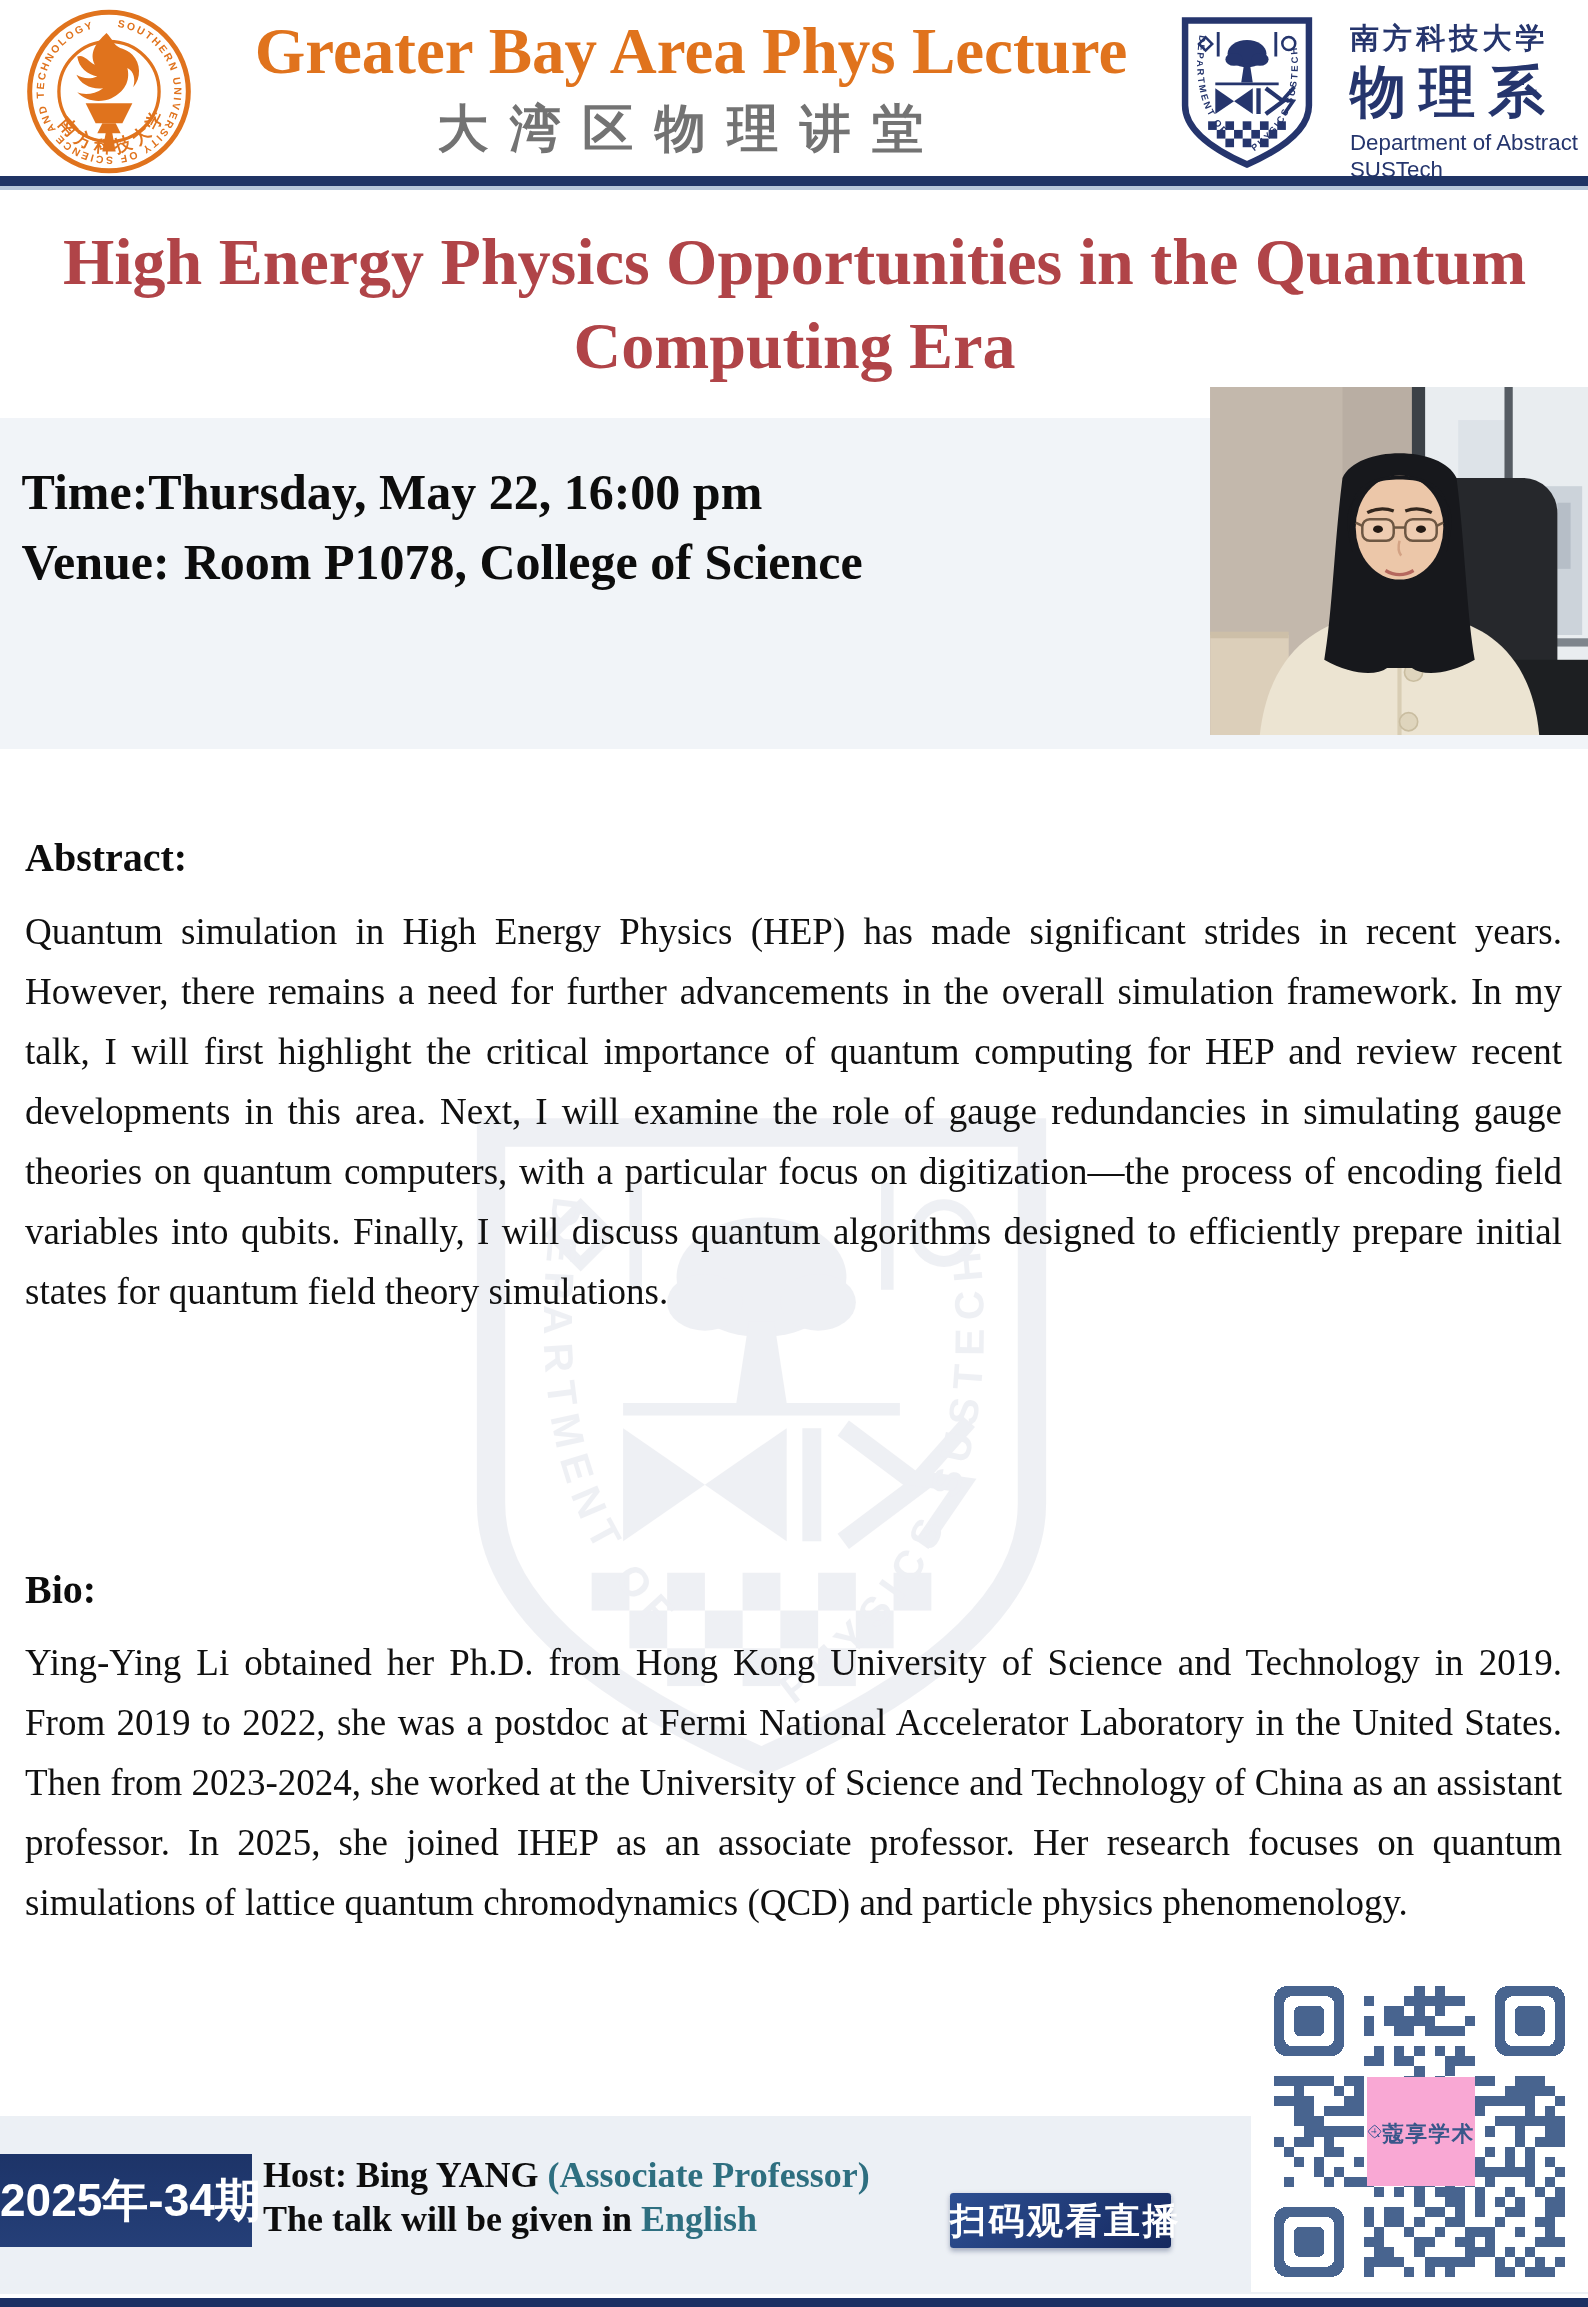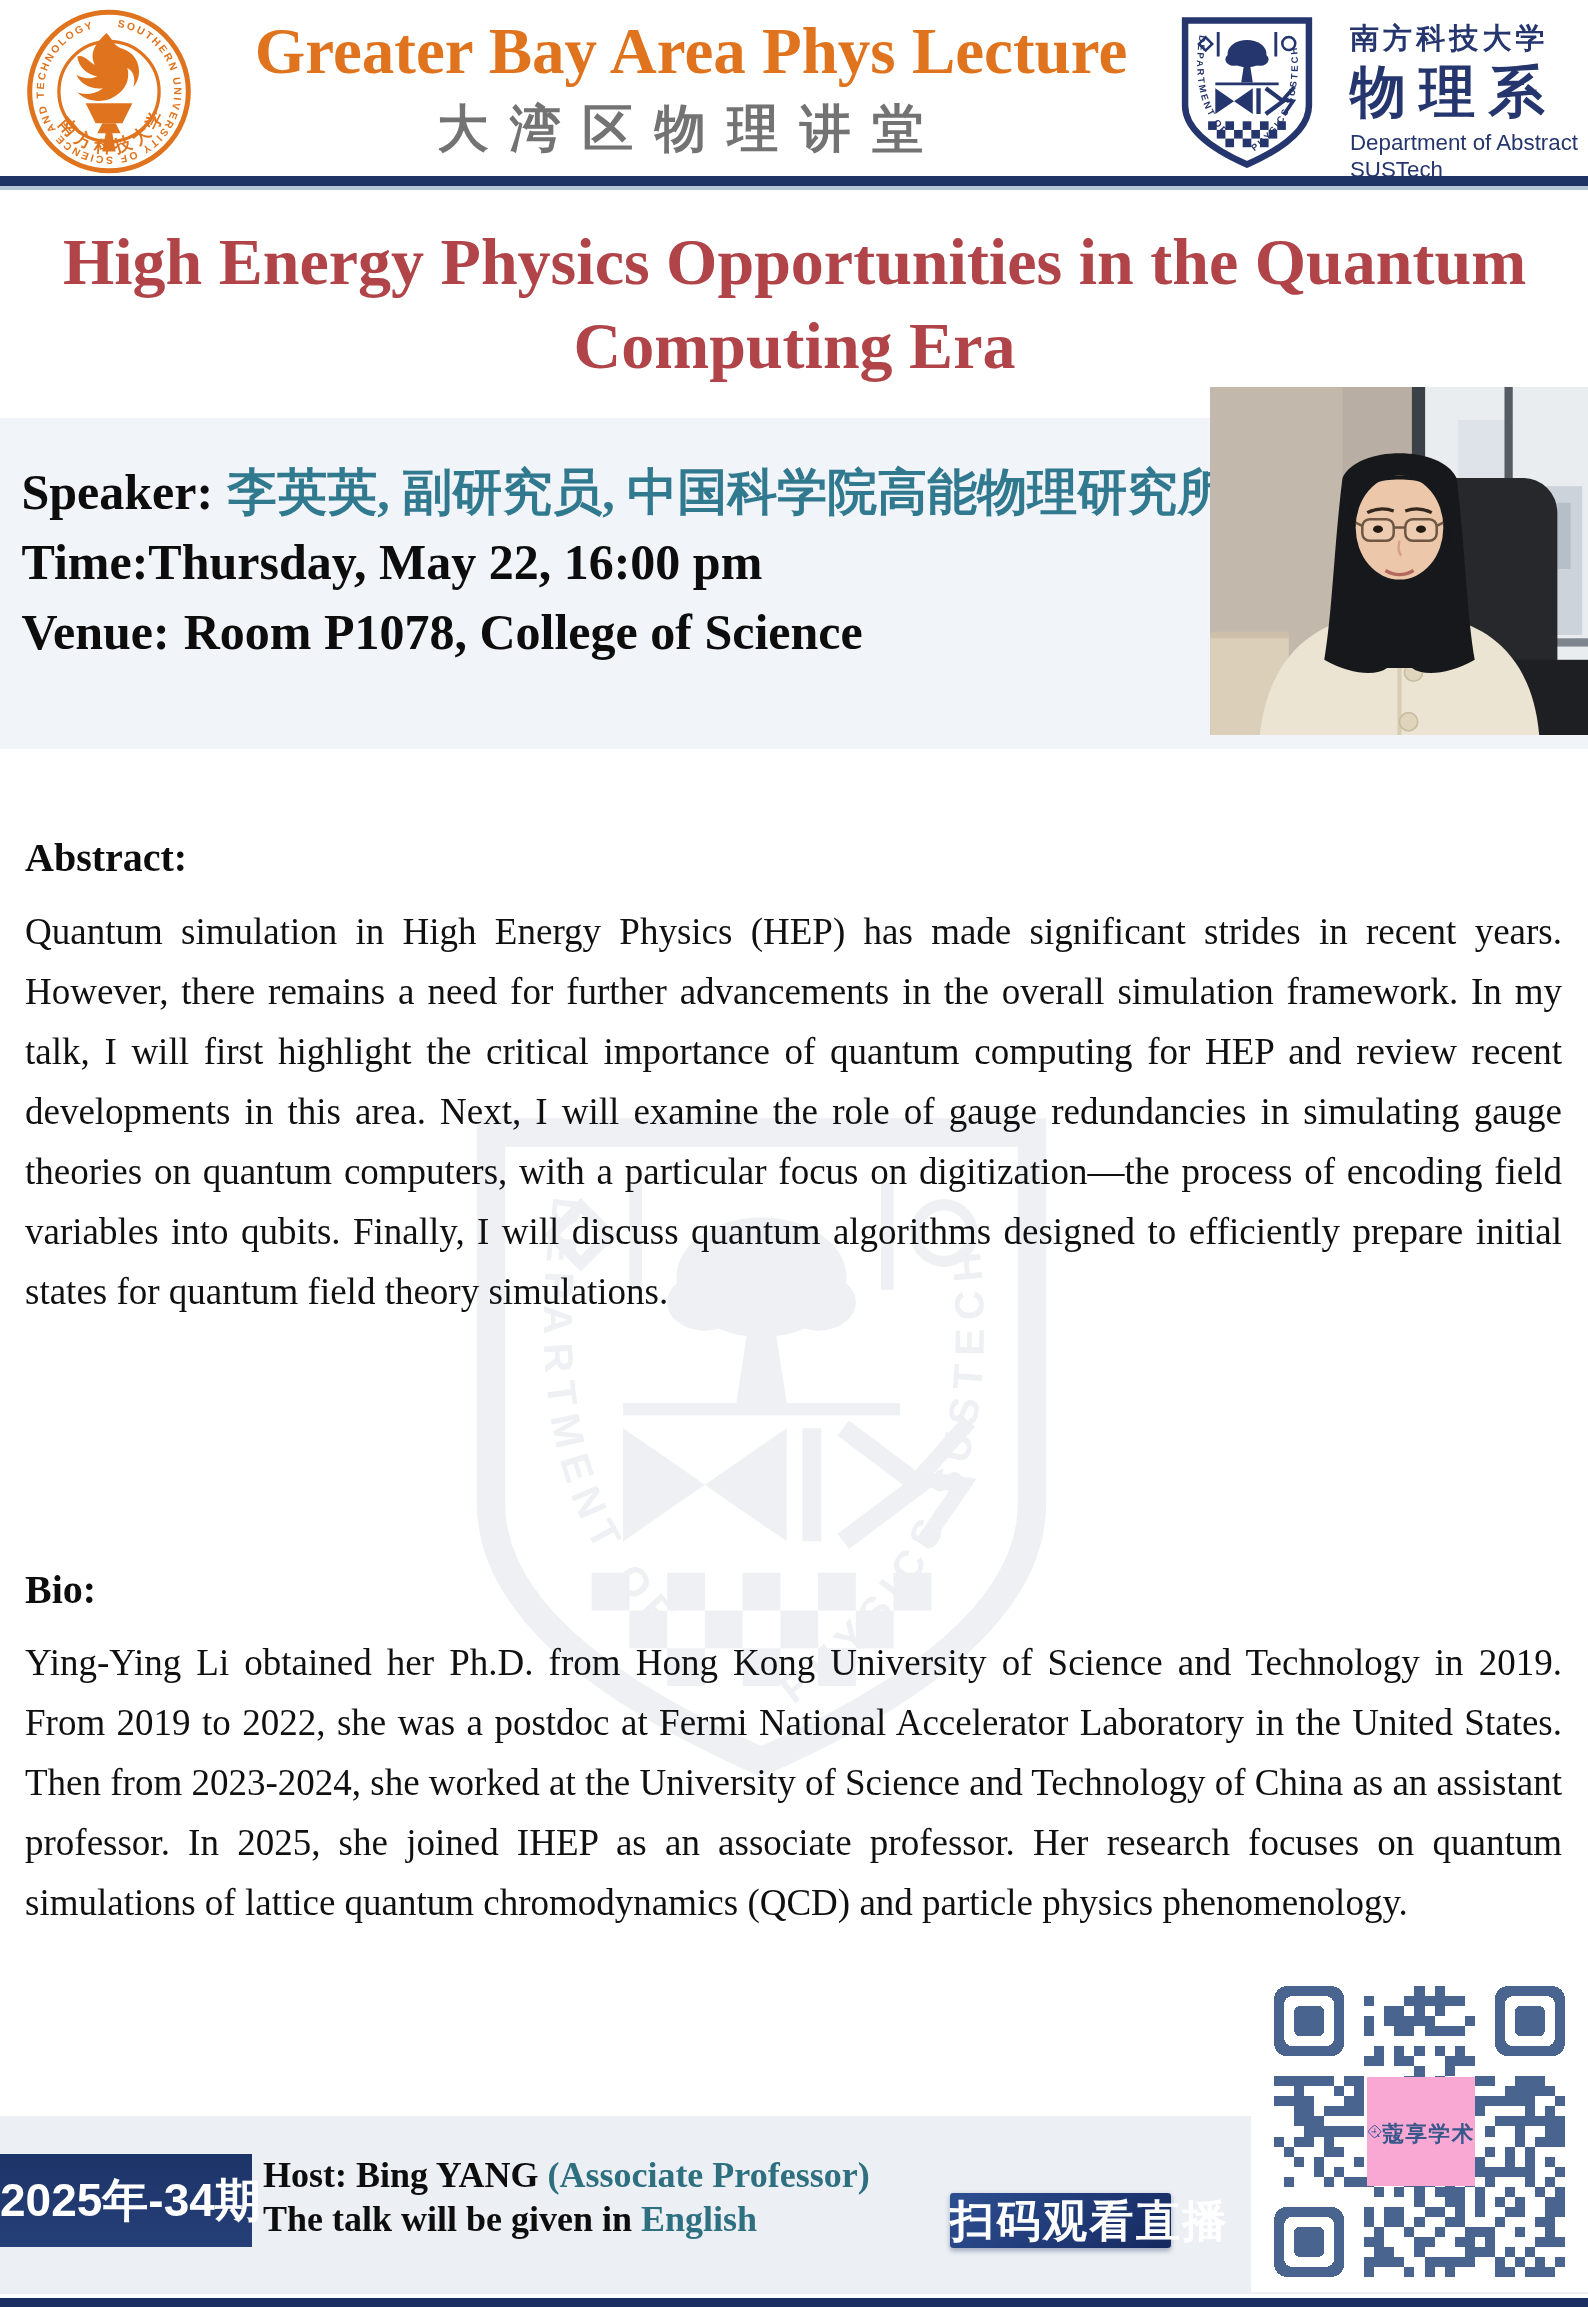--- a/index.html
+++ b/index.html
@@ -75,21 +75,21 @@
     font-size:46px;text-align:center;line-height:93px;white-space:nowrap;
   }
   .host-block{left:263px;top:2153px;font-size:36px;font-weight:bold;line-height:44px;color:#0d0d0d;white-space:nowrap;font-family:Liberation Serif, serif;}
   .teal2{color:#2e6f80;}
   .gap-left{margin-left:0.25em;}
   .live-btn{
     left:950px;top:2193px;width:221px;height:55px;border-radius:3.3px;
     background:linear-gradient(135deg,#2d4f92,#15285f);
     box-shadow:0 2.5px 5px rgba(20,35,80,0.35);
     color:#ffffff;font-family:"Liberation Sans",sans-serif;font-weight:bold;
-    font-size:44px;letter-spacing:2.5px;text-align:center;line-height:55px;white-space:nowrap;
+    font-size:36px;letter-spacing:2.5px;text-align:center;line-height:55px;white-space:nowrap;
     cursor:pointer;
   }
   .bottom-strip{left:0;top:2298px;width:1589px;height:9px;background:#1b2f63;}
 </style>
 </head>
 <body>
 
 <svg width="0" height="0" style="position:absolute;">
   <defs>
 
@@ -178,23 +178,20 @@
 <div class="abs divider"></div>
 <div class="abs divider2"></div>
 
 <div class="abs talk-title">
   <div>High Energy Physics Opportunities in the Quantum</div>
   <div>Computing Era</div>
 </div>
 
 <div class="abs banner"></div>
 <div class="abs banner-text">
-  <div>
-    <span class="lab-sp">Speaker:</span><span class="teal">李英英, 副研究员, 中国科学院高能物理研究所</span>
-  </div>
   <div>
     <span>Time:</span><span>Thursday, May 22, 16:00 pm</span>
   </div>
   <div>
     <span class="lab-sp">Venue:</span><span>Room P1078, College of Science</span>
   </div>
 </div>
 
 <div class="abs photo">
   <svg width="379" height="348" viewBox="0 0 458 421">

